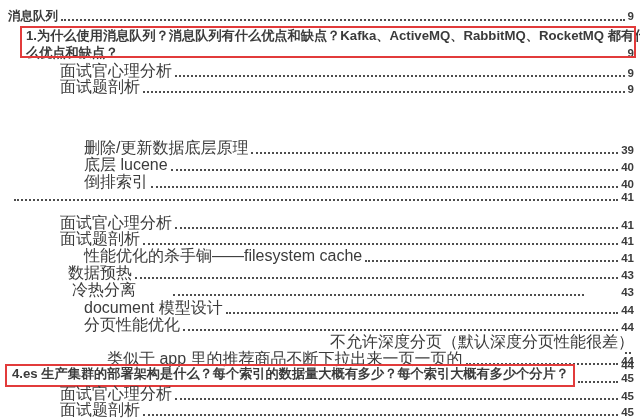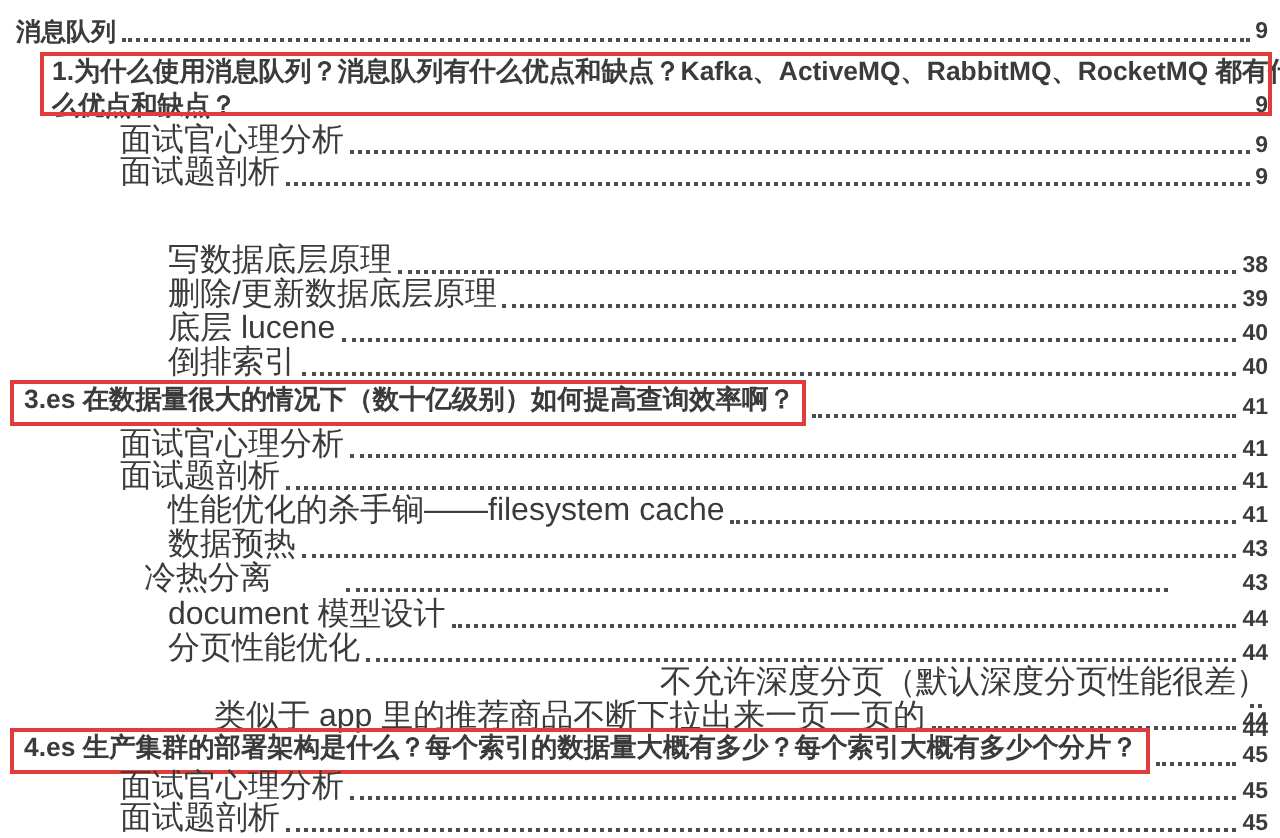--- a/index.html
+++ b/index.html
@@ -77,61 +77,55 @@
     <div class="row sub" style="left: 60px; top: 61px;">
     <span class="label">面试官心理分析</span>
     <span class="leader"></span>
     <span class="page">9</span>
   </div>
     <div class="row sub" style="left: 60px; top: 77px;">
     <span class="label">面试题剖析</span>
     <span class="leader"></span>
     <span class="page">9</span>
   </div>
-    <div class="row sub" style="left: 84px; top: 121px;">
-    <span class="label">写数据底层原理</span>
-    <span class="leader"></span>
-    <span class="page">38</span>
-  </div>
     <div class="row sub" style="left: 84px; top: 138px;">
     <span class="label">删除/更新数据底层原理</span>
     <span class="leader"></span>
     <span class="page">39</span>
   </div>
     <div class="row sub" style="left: 84px; top: 155px;">
     <span class="label">底层 lucene</span>
     <span class="leader"></span>
     <span class="page">40</span>
   </div>
     <div class="row sub" style="left: 84px; top: 172px;">
     <span class="label">倒排索引</span>
     <span class="leader"></span>
     <span class="page">40</span>
   </div>
     <div class="row h1 boxed" style="left: 11px; top: 190px;">
-    <span class="label">3.es 在数据量很大的情况下（数十亿级别）如何提高查询效率啊？</span>
     <span class="leader"></span>
     <span class="page">41</span>
   </div>
     <div class="row sub" style="left: 60px; top: 213px;">
     <span class="label">面试官心理分析</span>
     <span class="leader"></span>
     <span class="page">41</span>
   </div>
     <div class="row sub" style="left: 60px; top: 229px;">
     <span class="label">面试题剖析</span>
     <span class="leader"></span>
     <span class="page">41</span>
   </div>
     <div class="row sub" style="left: 84px; top: 246px;">
     <span class="label">性能优化的杀手锏——filesystem cache</span>
     <span class="leader"></span>
     <span class="page">41</span>
   </div>
-    <div class="row sub" style="left: 84px; top: 263px;">
+    <div class="row sub" style="left: 68px; top: 263px;">
     <span class="label">数据预热</span>
     <span class="leader"></span>
     <span class="page">43</span>
   </div>
     <div class="row sub" style="left: 72px; top: 280px; gap: 34px;">
     <span class="label">冷热分离</span>
     <span class="leader"></span>
     <span class="page">43</span>
   </div>
     <div class="row sub" style="left: 84px; top: 298px;">

